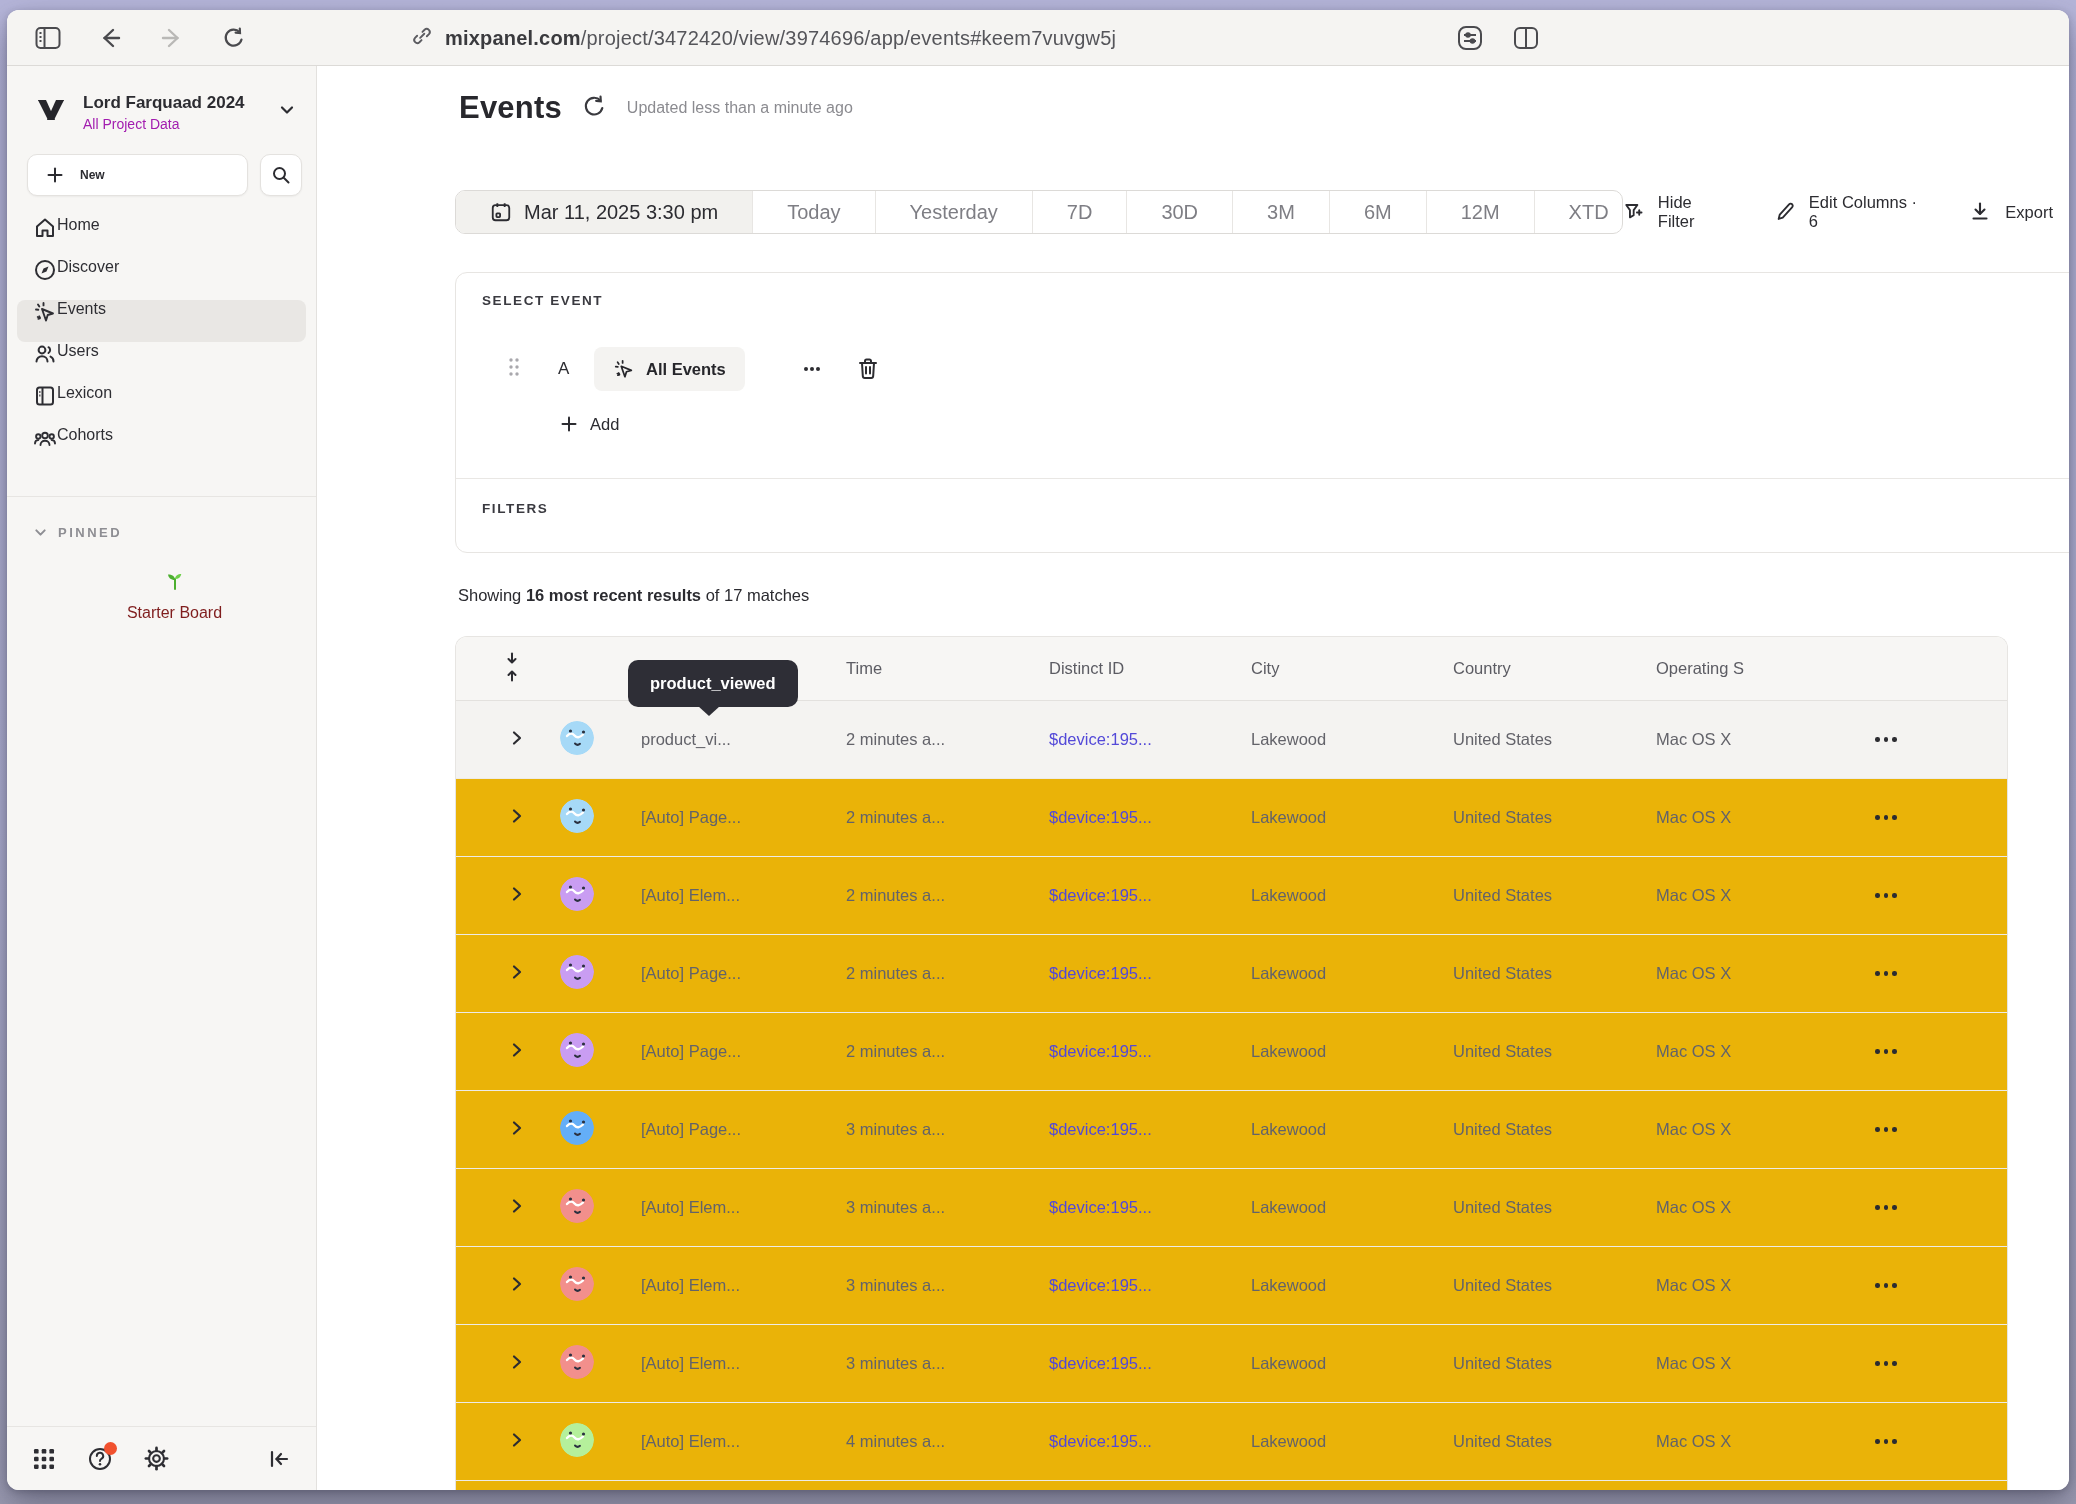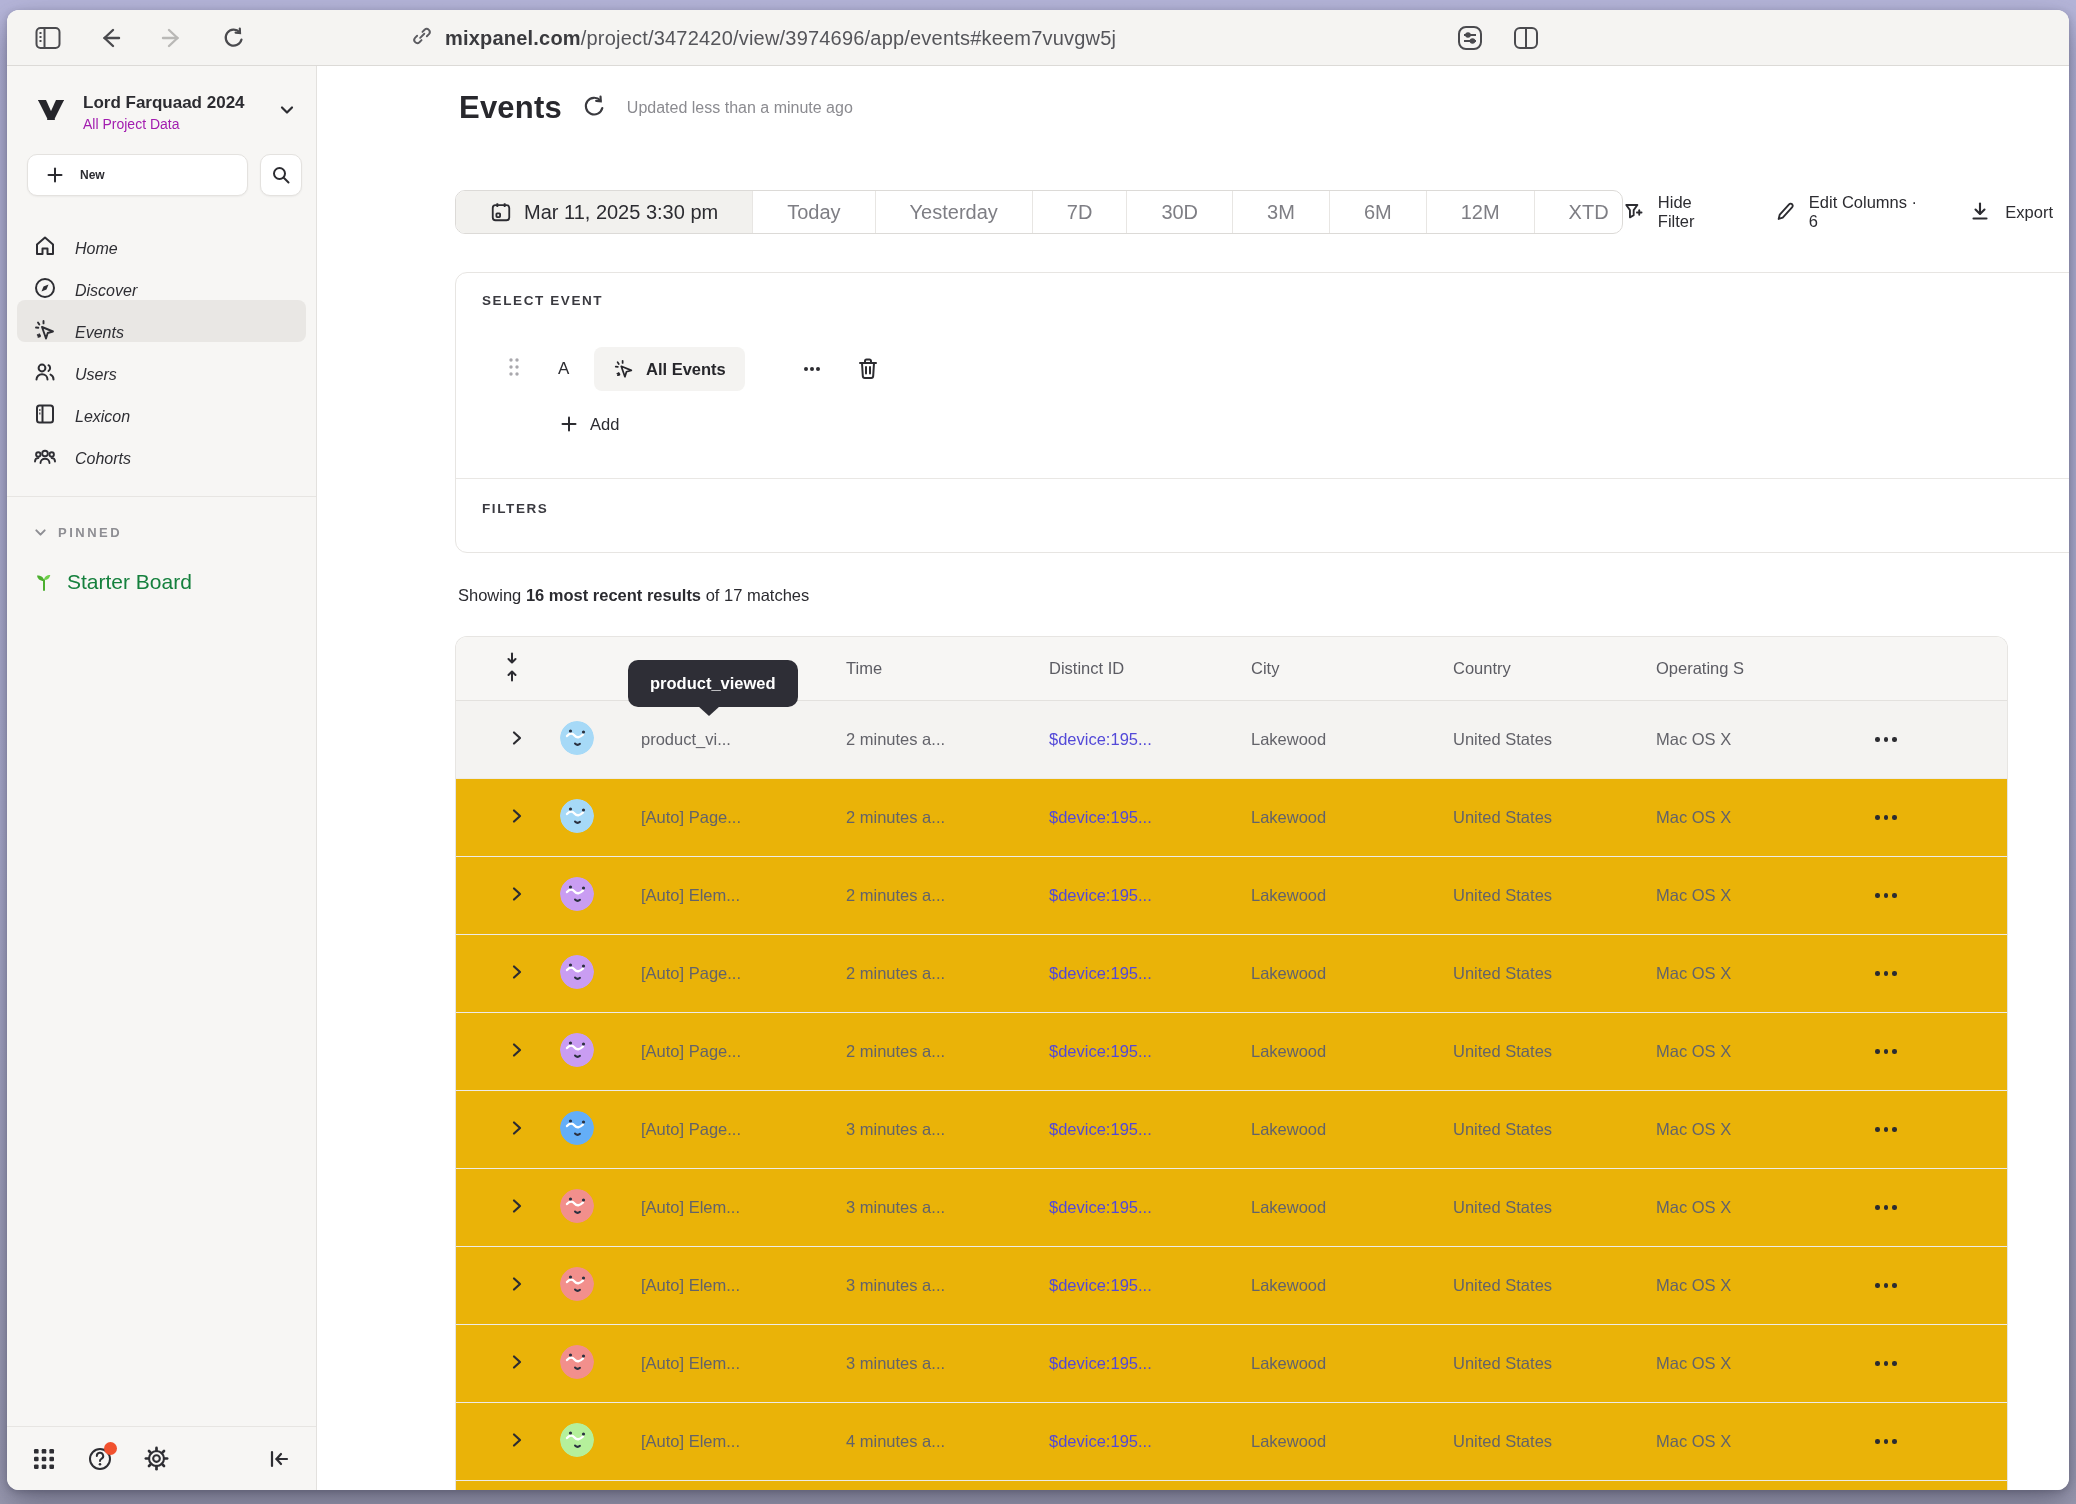--- a/index.html
+++ b/index.html
@@ -35,29 +35,29 @@
   .proj-texts { flex:1; min-width:0; }
   .proj-name { font-size:17px; font-weight:700; color:#2c2c31; }
   .proj-sub { font-size:14px; color:#a21caf; margin-top:3px; }
   .newrow { display:flex; gap:12px; margin:22px 14px 0 20px; }
   .btn-new { flex:1; height:42px; background:#fff; border:1px solid #e4e2df; border-radius:10px;
     box-shadow:0 1px 2px rgba(0,0,0,.05); display:flex; align-items:center; gap:16px;
     padding:0 18px; font-size:12px; font-weight:600; color:#2c2c31; }
   .btn-sq { width:42px; height:42px; background:#fff; border:1px solid #e4e2df; border-radius:10px;
     box-shadow:0 1px 2px rgba(0,0,0,.05); display:flex; align-items:center; justify-content:center; }
   .nav { margin-top:20px; padding:0 10px; }
-  .nav-item { display:flex; align-items:flex-end; gap:18px; height:42px; padding:0 16px;
-    border-radius:8px; font-size:16px; font-weight:500; color:#2e2e33;font-style:italic; }
+  .nav-item { display:flex; align-items:flex-start; height:42px; padding:0 16px;
+    border-radius:8px; font-size:16px; font-weight:500; color:#2e2e33; }
   .nav-item.active { background:#e9e7e4; }
   .nav-item svg { flex:0 0 24px; }
   .side-div { border-top:1px solid #e7e5e2; margin:28px 0 0 0; }
   .pinned { display:flex; align-items:center; gap:10px; padding:28px 0 0 26px; }
   .pinned-label { font-size:13px; font-weight:700; letter-spacing:2.5px; color:#8e8e93; }
   .pinned-item { display:flex; align-items:center; gap:12px; padding:30px 0 0 26px;
-    font-size:21px; font-weight:500; color:#15803d; }
+    font-size:16px; font-weight:500; color:#7f1d1d;flex-direction:column; }
   .side-bottom { position:absolute; left:0; right:0; bottom:0; height:64px;
     border-top:1px solid #e7e5e2; display:flex; align-items:center; gap:30px; padding:0 24px; }
   .sb-ico { position:relative; width:26px; height:26px; display:flex; align-items:center; justify-content:center; }
   .dot-red { position:absolute; right:-4px; top:-4px; width:13px; height:13px; border-radius:50%; }
   .collapse-side { margin-left:auto; }
 
   
   .main { position:relative; flex:1; background:#fff; overflow:hidden; }
   .titlebar { position:absolute; left:142px; top:24px; display:flex; align-items:center; gap:20px; }
   .page-title { font-size:31px; font-weight:800; color:#28282d; letter-spacing:.2px; }

